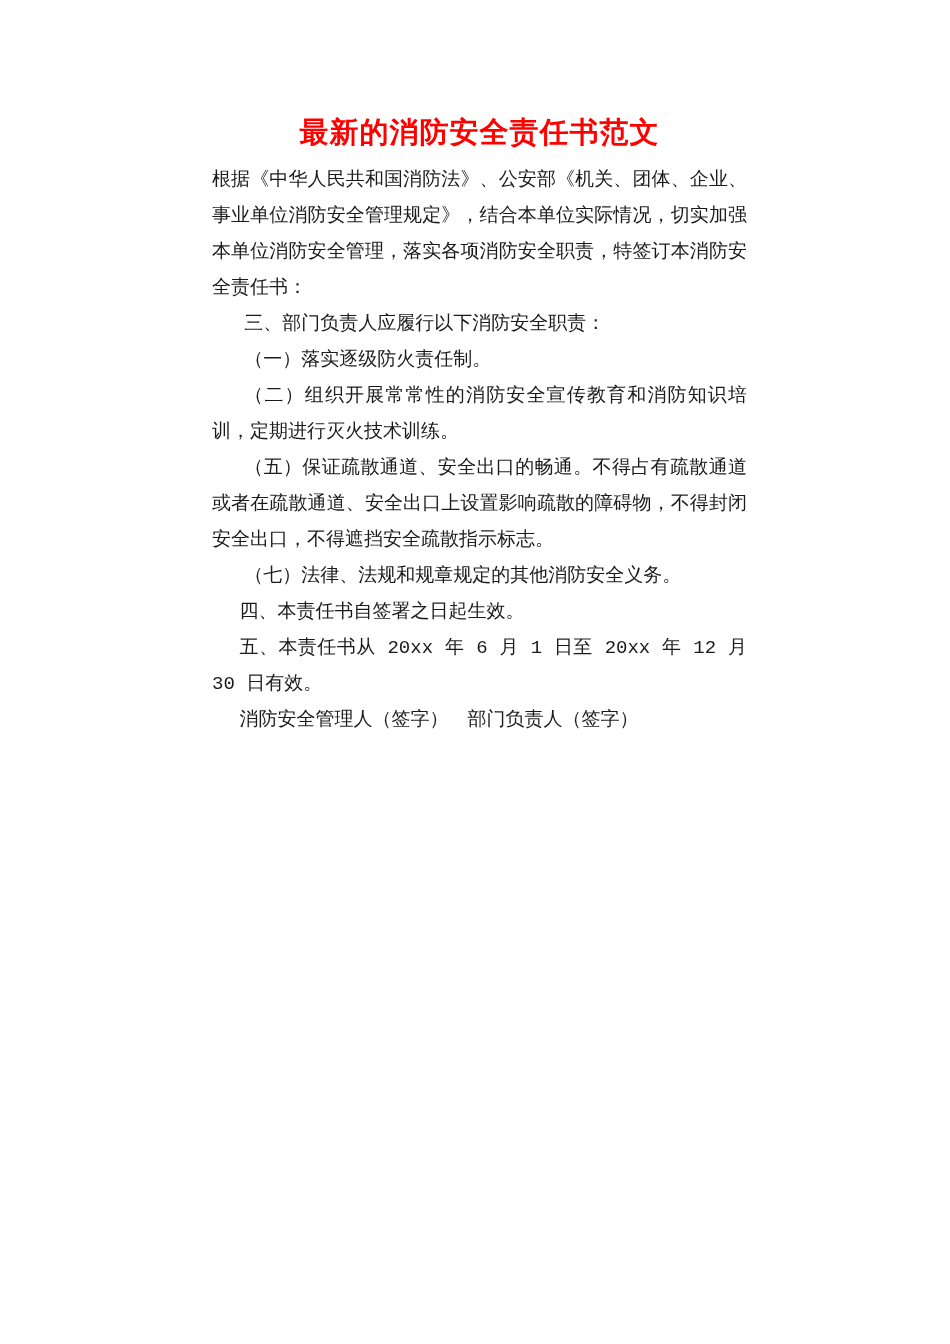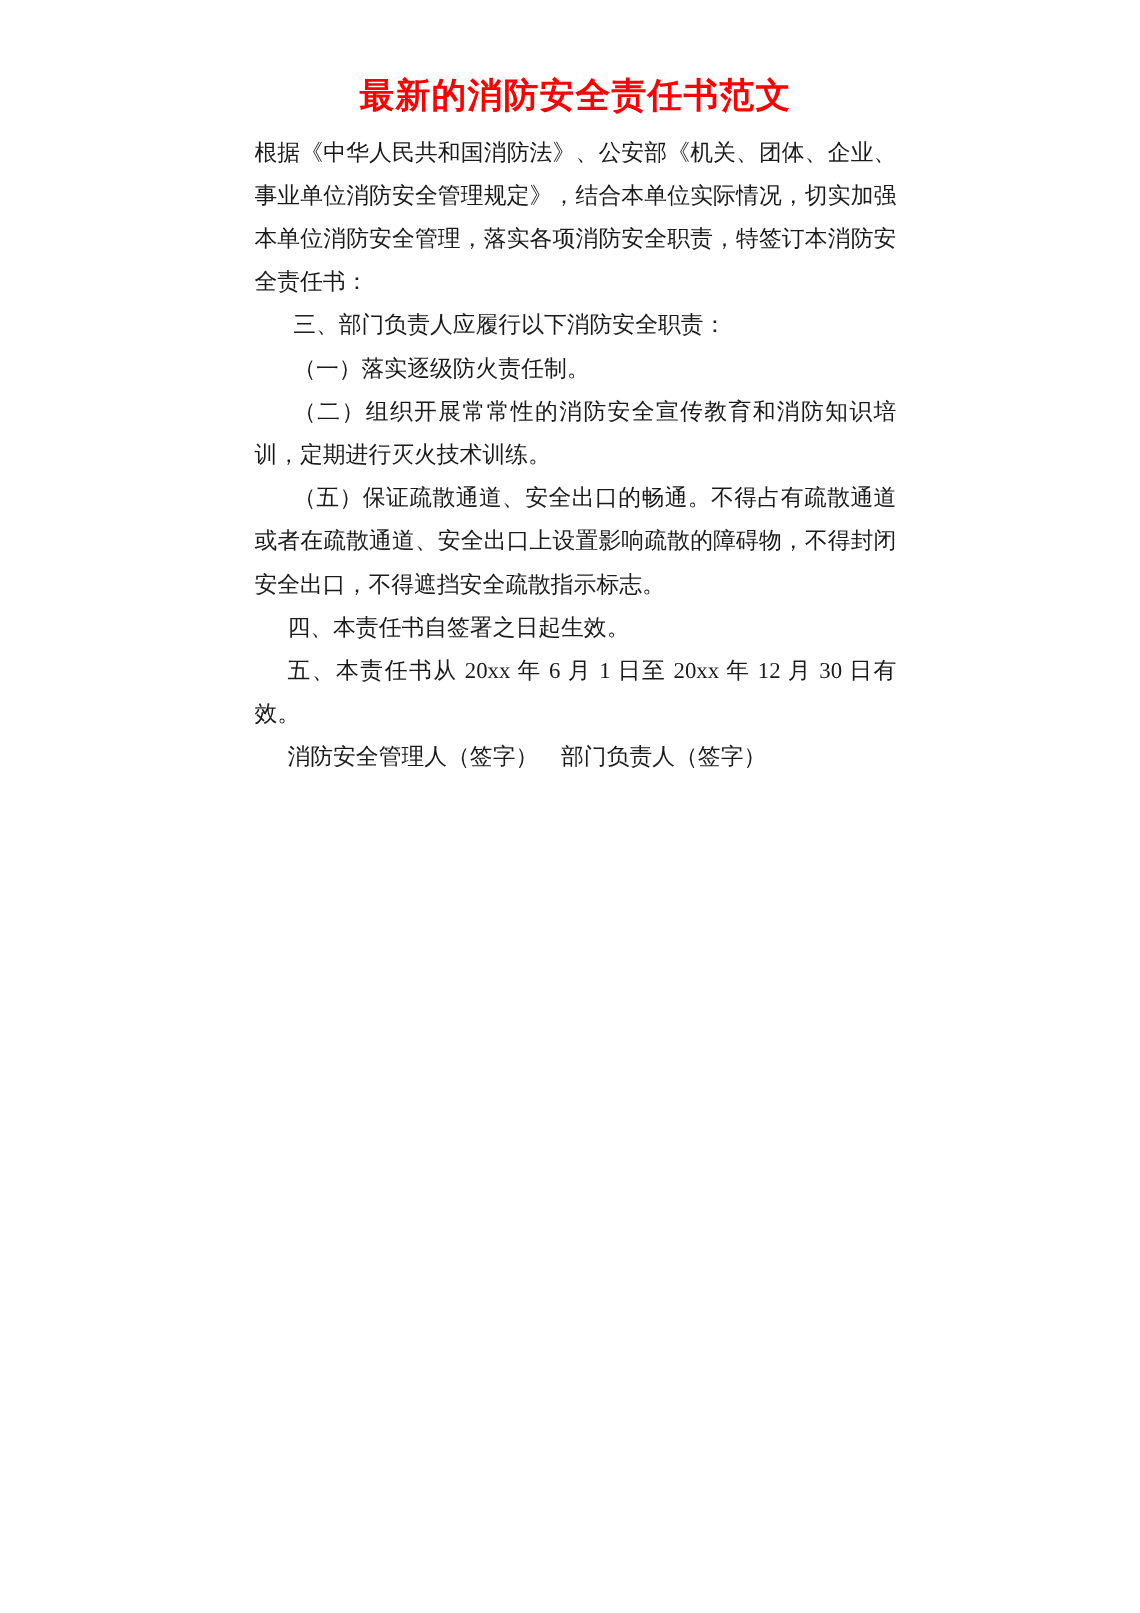--- a/index.html
+++ b/index.html
@@ -7,34 +7,35 @@
     padding: 0;
     background: #ffffff;
   }
   .page {
     position: relative;
     width: 810px;
     height: 1344px;
     margin: 0 auto;
     background: #ffffff;
     box-sizing: border-box;
-    padding: 60px 133px 0 142px;
+    padding: 112px 133px 0 142px;
     font-family: "Liberation Serif", "DejaVu Serif", serif;
     overflow: hidden;
   }
   .doc-title {
     margin: 0 0 10px 0;
     font-size: 29px;
     line-height: 40px;
     font-weight: bold;
     text-align: center;
     letter-spacing: 1px;
   }
   .doc-body {
     width: 100%;
+    font-family: Liberation Mono, monospace;
   }
   .para {
     margin: 0;
     font-size: 19px;
     line-height: 36px;
     text-align: justify;
     word-break: break-all;
   }
   .indent-lg { text-indent: 1.7em; }
   .indent-sm { text-indent: 1.45em; }
@@ -43,17 +44,18 @@
 <body>
 
 <div class="page" style="color: rgb(26, 26, 26);">
   <h1 class="doc-title" style="color: rgb(255, 0, 0);">最新的消防安全责任书范文</h1>
   <div class="doc-body">
       <p class="para">根据《中华人民共和国消防法》、公安部《机关、团体、企业、事业单位消防安全管理规定》，结合本单位实际情况，切实加强本单位消防安全管理，落实各项消防安全职责，特签订本消防安全责任书：</p>
       <p class="para indent-lg">三、部门负责人应履行以下消防安全职责：</p>
       <p class="para indent-lg">（一）落实逐级防火责任制。</p>
       <p class="para indent-lg">（二）组织开展常常性的消防安全宣传教育和消防知识培训，定期进行灭火技术训练。</p>
       <p class="para indent-lg">（五）保证疏散通道、安全出口的畅通。不得占有疏散通道或者在疏散通道、安全出口上设置影响疏散的障碍物，不得封闭安全出口，不得遮挡安全疏散指示标志。</p>
+      <p class="para indent-lg">（七）法律、法规和规章规定的其他消防安全义务。</p>
       <p class="para indent-sm">四、本责任书自签署之日起生效。</p>
       <p class="para indent-sm">五、本责任书从 20xx 年 6 月 1 日至 20xx 年 12 月 30 日有效。</p>
       <p class="para indent-sm">消防安全管理人（签字）　部门负责人（签字）</p>
     </div>
 </div>
 
 </body></html>

